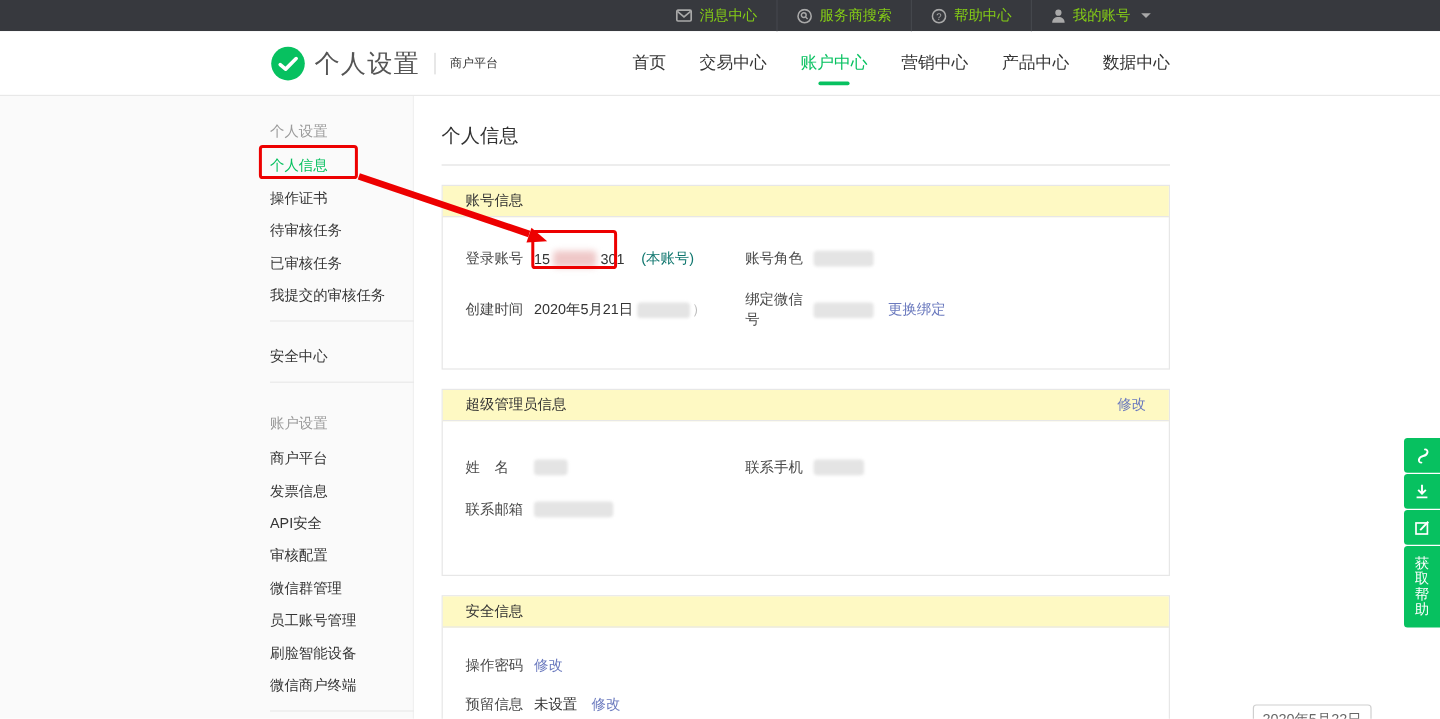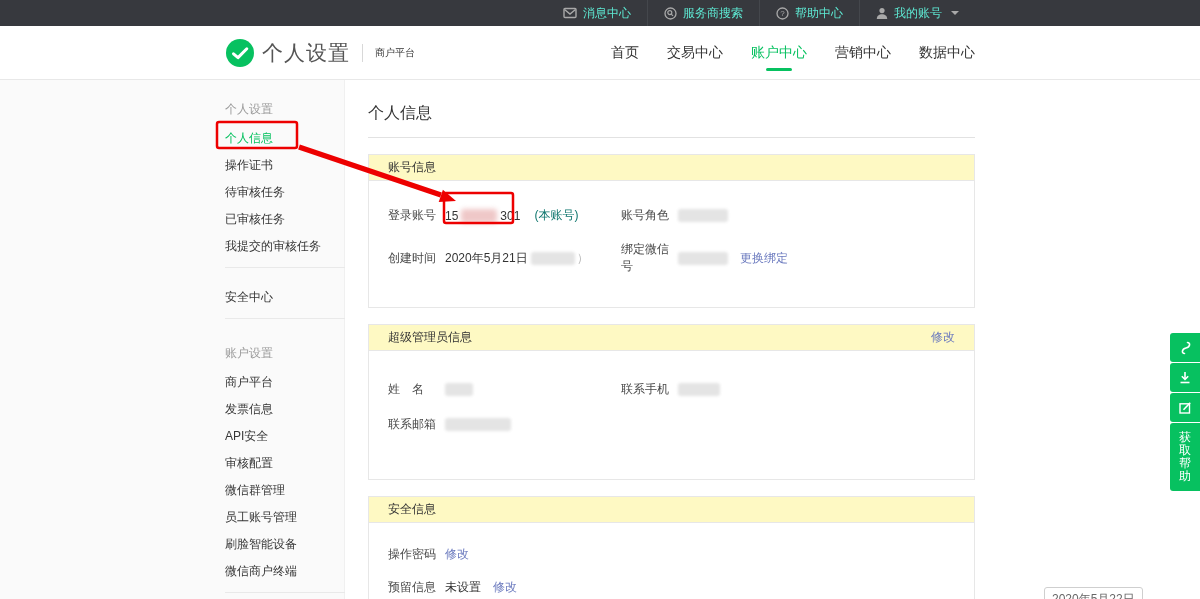--- a/index.html
+++ b/index.html
@@ -3,21 +3,21 @@
 <meta charset="utf-8">
 <style>
   * { margin:0; padding:0; box-sizing:border-box; }
   html,body { width:1200px; height:599px; overflow:hidden; position:relative;
     font-family:"Liberation Sans","DejaVu Sans",sans-serif; background:#fff; color:#333; }
 
   
   .topbar { height:26px; background:#37393E; }
   .topbar-inner { width:750px; margin:0 auto; height:100%; display:flex; justify-content:flex-end; }
   .topbar-item { display:flex; align-items:center; gap:6px; padding:0 16px; font-size:12px;
-    color:#5eead4; cursor:pointer; }
+    color:#84cc16; cursor:pointer; }
   .topbar-item + .topbar-item { border-left:1px solid #44474C; }
   .topbar-item svg { display:block; }
   .caret-down { width:0; height:0; border-left:4px solid transparent; border-right:4px solid transparent;
     border-top:4px solid #A9A9A9; margin-left:3px; }
 
   
   .header { height:54px; background:#fff; border-bottom:1px solid #E8E8E8; }
   .header-inner { width:750px; margin:0 auto; height:100%; display:flex; align-items:center; }
   .brand { display:flex; align-items:center; }
   .brand-name { font-size:21px; color:#555; margin-left:7px; letter-spacing:1px; }
@@ -63,21 +63,21 @@
   .link { color:#6A79BE; cursor:pointer; }
   .tag-green { color:#0f766e; margin-left:14px; }
   .muted { color:#BBB; margin-left:2px; }
 
   .admin-body { padding:30px 19px 28px 19px; }
   .admin-body .info-row { margin-bottom:18px; }
   .sec-body { padding:23px 19px 20px 19px; }
   .sec-row { display:flex; margin-bottom:16px; align-items:center; }
 
   
-  .float-bar { position:absolute; right:0; top:333px; width:30px; z-index:40; }
+  .float-bar { position:absolute; right:0; top:365px; width:30px; z-index:40; }
   .float-btn { width:30px; height:29px; background:#07C160; border-radius:3px 0 0 3px;
     margin-bottom:1px; display:flex; align-items:center; justify-content:center; cursor:pointer; }
   .float-help { width:30px; background:#07C160; border-radius:3px 0 0 3px; padding:8px 0; cursor:pointer; }
   .float-help div { width:12px; margin:0 auto; font-size:12px; line-height:13px; color:#fff; text-align:center; }
 
   
   .annot-overlay { position:absolute; left:0; top:0; width:1200px; height:599px;
     pointer-events:none; z-index:50; }
   .date-tip { position:absolute; left:1044px; top:587px; background:#fff; border:1px solid #CFCFCF;
     border-radius:3px; padding:3px 7px; font-size:12px; color:#666; white-space:nowrap; z-index:30; }
@@ -130,20 +130,21 @@
       </svg>
       <span class="brand-name">个人设置</span>
       <span class="brand-sep"></span>
       <span class="brand-sub">商户平台</span>
     </div>
     <div class="nav">
       <span class="nav-item">首页</span>
       <span class="nav-item">交易中心</span>
       <span class="nav-item active">账户中心</span>
       <span class="nav-item">营销中心</span>
+      <span class="nav-item">产品中心</span>
       <span class="nav-item">数据中心</span>
     </div>
   </div>
 </div>
 
 <div class="side-bg"></div>
 
 <div class="page">
 
   <div class="side-col">

